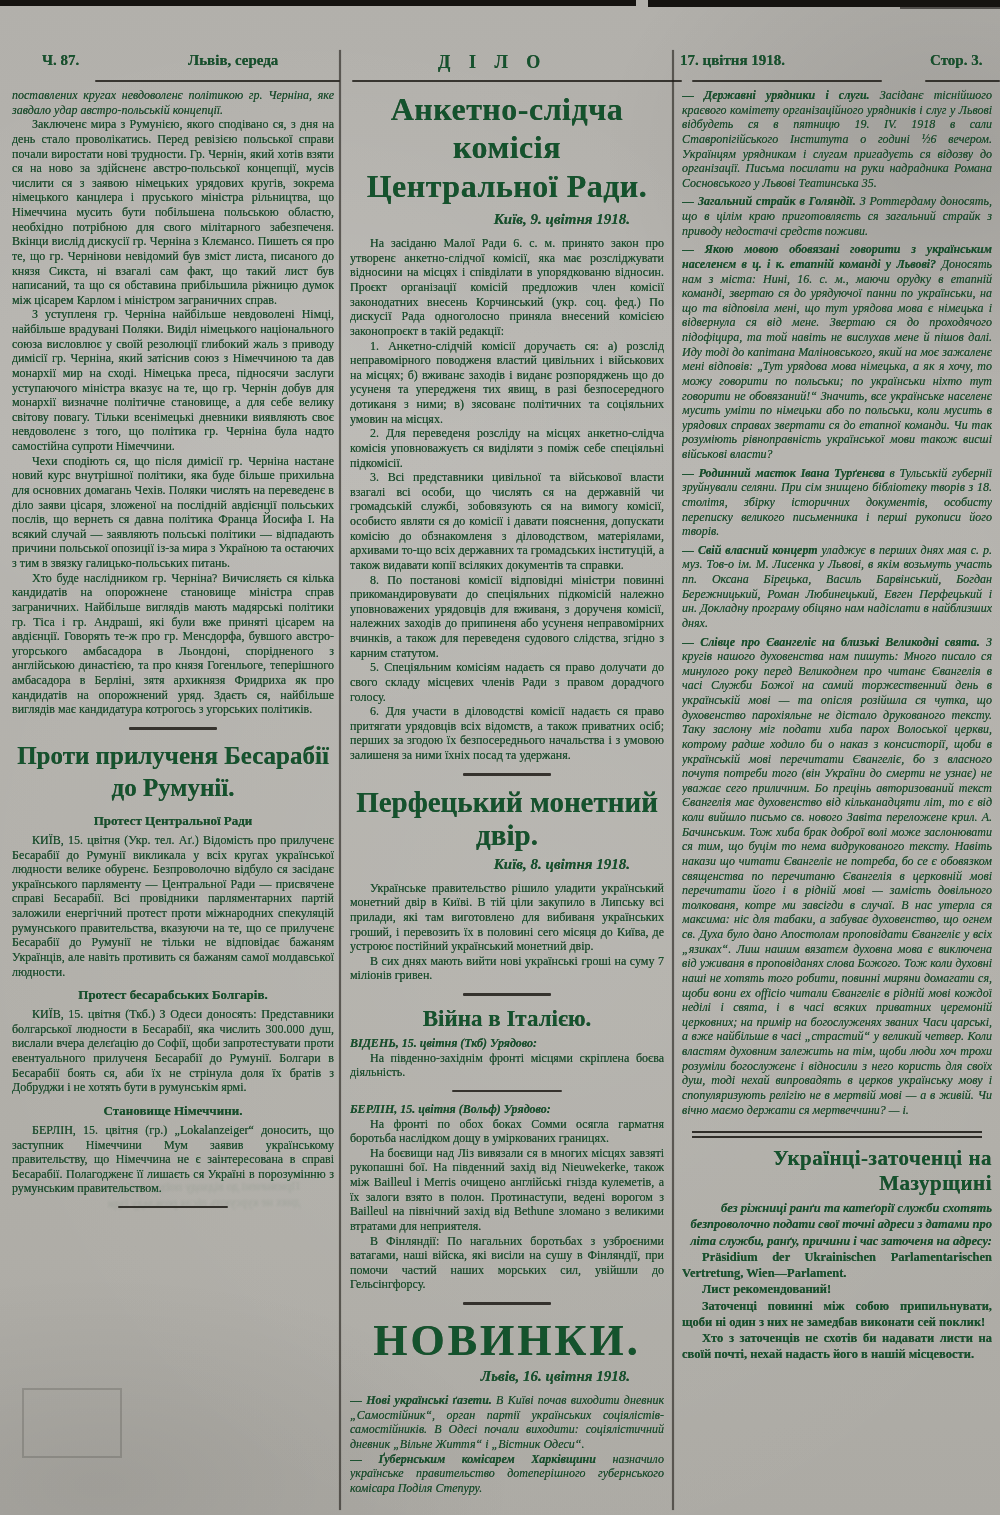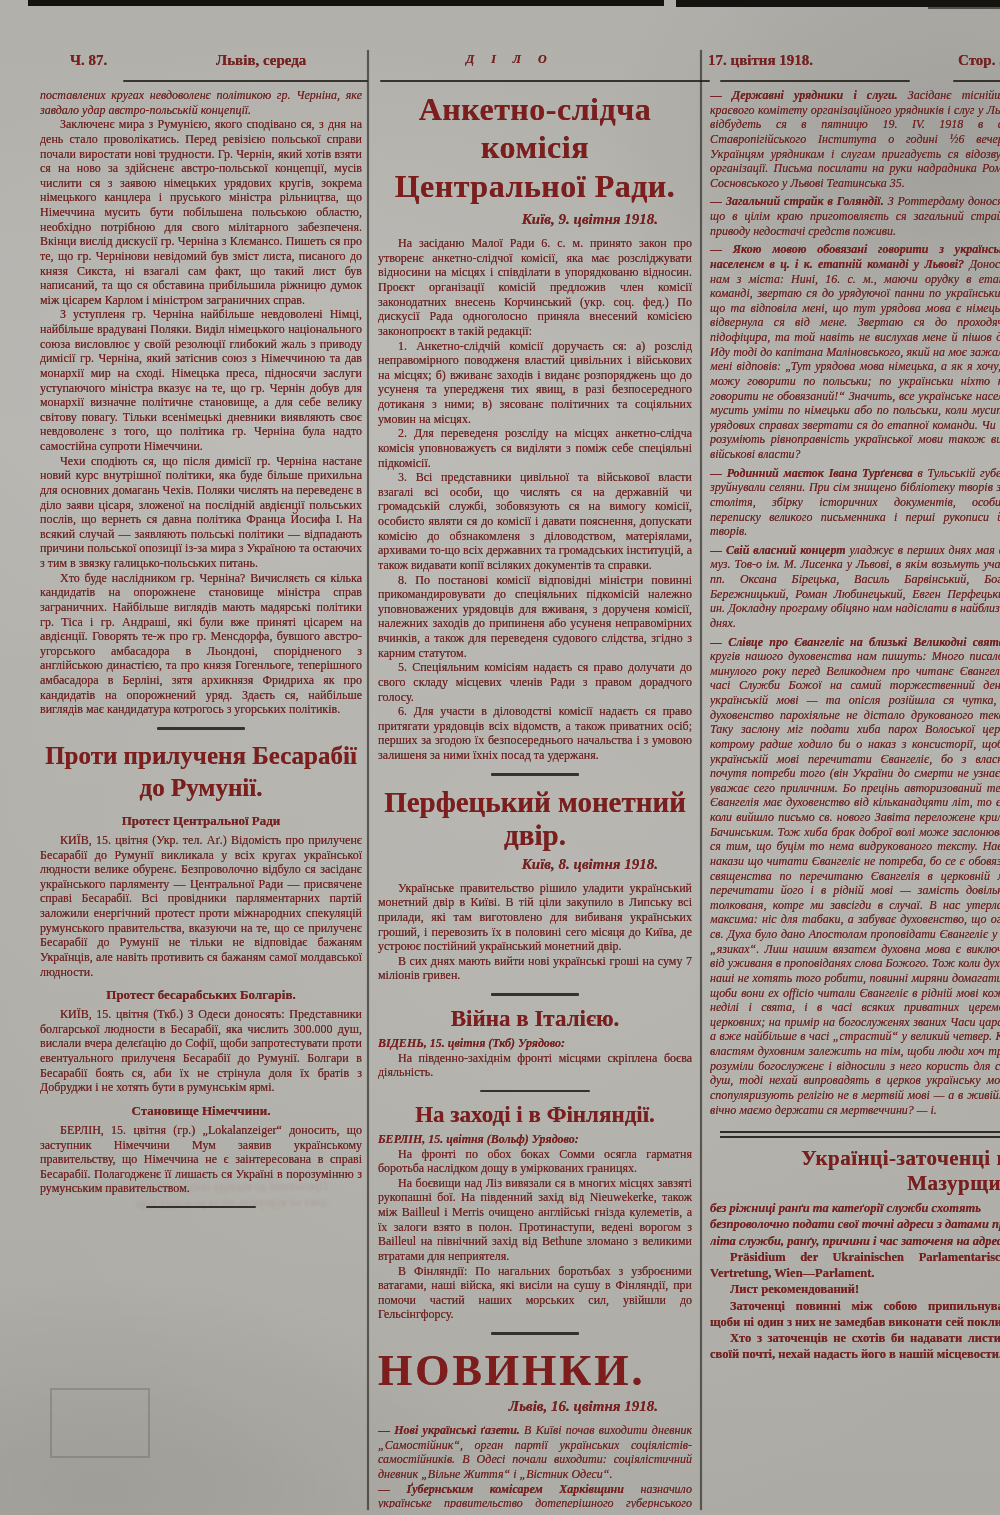--- a/index.html
+++ b/index.html
@@ -7,22 +7,22 @@
        background:#a8a6a1;font-family:"Liberation Serif","DejaVu Serif",serif;}
   #paper{position:absolute;inset:0;
     background:
       radial-gradient(ellipse 700px 500px at 30% 25%, rgba(255,255,255,.10), rgba(0,0,0,0) 70%),
       radial-gradient(ellipse 800px 900px at 55% 60%, rgba(255,255,255,.08), rgba(0,0,0,0) 75%),
       radial-gradient(ellipse 500px 400px at 95% 10%, rgba(0,0,0,.10), rgba(0,0,0,0) 70%),
       radial-gradient(ellipse 600px 300px at 10% 98%, rgba(0,0,0,.08), rgba(0,0,0,0) 70%),
       linear-gradient(180deg,#b2b0ab 0%,#b6b4af 30%,#b1afa9 70%,#acaaa4 100%);
     filter:blur(0.25px);}
   .scanbar{position:absolute;background:#151310;}
-  .content{position:absolute;inset:0;color:#7f1d1d;
-    text-shadow:0 0 .6px rgba(43,40,35,.75);margin-left:28px;}
+  .content{position:absolute;inset:0;color:#14532d;
+    text-shadow:0 0 .6px rgba(43,40,35,.75);}
   
   .header{position:absolute;top:52px;left:0;width:100%;height:28px;
     font-weight:bold;font-size:15px;}
   .header span{position:absolute;white-space:nowrap;}
   .hrule{position:absolute;height:2px;background:rgba(25,22,18,.8);border-radius:1px;}
   
   .col{position:absolute;top:88px;height:1420px;overflow:hidden;text-align:justify;}
   #col1{left:12px;width:322px;}
   #col2{left:350px;width:314px;}
   #col3{left:682px;width:310px;}
@@ -31,21 +31,21 @@
   p.body{margin:0;font-size:12px;line-height:1.22;text-indent:20px;}
   p.noindent{text-indent:0;font-style:italic;}
   .lead{font-weight:bold;}
   .divider{width:88px;height:3px;background:rgba(30,27,22,.85);
     margin:10px auto 10px auto;border-radius:1px;}
   .divider.thin{height:2px;width:110px;}
   .h-a1{font-weight:bold;font-size:32px;line-height:1.2;text-align:center;
     text-indent:0;margin:2px 0 6px 0;letter-spacing:.5px;}
   .h-mon{font-weight:bold;font-size:29px;text-align:center;margin:4px 0 4px 0;}
   .h-war{font-weight:bold;font-size:23px;text-align:center;margin:6px 0 4px 0;}
-  .h-nov{font-weight:bold;font-size:44px;letter-spacing:3px;margin:8px 0 2px 0;}
+  .h-nov{font-weight:bold;font-size:44px;text-align:center;letter-spacing:3px;margin:8px 0 2px 0;}
   .h-c1{font-weight:bold;font-size:25px;line-height:1.3;text-align:center;margin:6px 0 8px 0;}
   .h-maz{font-weight:bold;font-size:21px;text-align:right;letter-spacing:.5px;margin:8px 0 4px 0;}
   .dateline{font-weight:bold;font-style:italic;font-size:15px;text-align:right;
     padding-right:34px;margin:2px 0 8px 0;text-indent:0;}
   .subhead{font-weight:bold;font-size:13px;text-align:center;margin:8px 0 4px 0;text-indent:0;}
   .wire{font-size:12px;line-height:1.22;margin:0;text-indent:20px;}
   .mazbody p.body{font-weight:bold;font-size:12.5px;line-height:1.3;}
   .dbl{border-top:2px solid rgba(25,22,18,.85);border-bottom:2px solid rgba(25,22,18,.85);
     height:3px;margin:14px 10px 2px 10px;}
   .ghost{position:absolute;left:20px;top:1180px;width:280px;opacity:.09;
@@ -60,21 +60,21 @@
 
 <div class="content">
 
   <div class="scanbar" style="left:0;top:0;width:636px;height:6px;"></div>
   <div class="scanbar" style="left:648px;top:0;width:352px;height:7px;"></div>
   <div class="scanbar" style="left:900px;top:6px;width:100px;height:3px;opacity:.6;"></div>
 
   <div class="header">
     <span style="left:42px;">Ч. 87.</span>
     <span style="left:188px;">Львів, середа</span>
-    <span style="left:438px;letter-spacing:7px;font-size:12px;font-style:italic;">Д І Л О</span>
+    <span style="left:438px;letter-spacing:7px;font-size:18px;">Д І Л О</span>
     <span style="left:680px;">17. цвітня 1918.</span>
     <span style="left:930px;">Стор. 3.</span>
   </div>
   <div class="hrule" style="left:95px;top:80px;width:245px;"></div>
   <div class="hrule" style="left:352px;top:80px;width:330px;"></div>
   <div class="hrule" style="left:692px;top:80px;width:190px;"></div>
   <div class="hrule" style="left:925px;top:80px;width:75px;"></div>
 
   <div class="vrule" style="left:339px;"></div>
   <div class="vrule" style="left:672px;"></div>
@@ -120,21 +120,20 @@
     <p class="dateline">Київ, 8. цвітня 1918.</p>
     <p class="body">Українське правительство рішило уладити український монетний двір в Київі. В тій ціли закупило в Липську всі прилади, які там виготовлено для вибиваня українських гроший, і перевозить їх в половині сего місяця до Київа, де устроює постійний український монетний двір.</p>
     <p class="body">В сих днях мають вийти нові українські гроші на суму 7 міліонів гривен.</p>
     <div class="divider"></div>
 
     <div class="h-war">Війна в Італією.</div>
     <p class="wire noindent" style="text-indent:0;font-weight:bold;">ВІДЕНЬ, 15. цвітня (Ткб) Урядово:</p>
     <p class="body">На південно-західнім фронті місцями скріплена боєва діяльність.</p>
     <div class="divider thin"></div>
 
-    <div class="h-war">На заході і в Фінляндії.</div>
     <p class="wire noindent" style="text-indent:0;font-weight:bold;">БЕРЛІН, 15. цвітня (Вольф) Урядово:</p>
     <p class="body">На фронті по обох боках Сомми осягла гарматня боротьба наслідком дощу в уміркованих границях.</p>
     <p class="body">На боєвищи над Ліз вивязали ся в многих місцях завзяті рукопашні бої. На південний захід від Nieuwekerke, також між Bailleul і Merris очищено англійські гнізда кулеметів, а їх залоги взято в полон. Протинаступи, ведені ворогом з Bailleul на північний захід від Bethune зломано з великими втратами для неприятеля.</p>
     <p class="body">В Фінляндії: По нагальних боротьбах з узброєними ватагами, наші війска, які висіли на сушу в Фінляндії, при помочи частий наших морських сил, увійшли до Гельсінгфорсу.</p>
     <div class="divider"></div>
 
     <div class="h-nov">НОВИНКИ.</div>
     <p class="dateline">Львів, 16. цвітня 1918.</p>
     <p class="body noindent">
       <span class="lead">— Нові українські ґазети.</span>
@@ -173,21 +172,21 @@
     </p>
     <div class="spacer4"></div>
     <p class="body noindent">
       <span class="lead">— Слівце про Євангеліє на близькі Великодні свята.</span>
       <span>З кругів нашого духовенства нам пишуть: Много писало ся минулого року перед Великоднем про читанє Євангелія в часі Служби Божої на самий торжественний день в українській мові — та опісля розійшла ся чутка, що духовенство парохіяльне не дістало друкованого тексту. Таку заслону міг подати хиба парох Волоської церкви, котрому радше ходило би о наказ з консисторії, щоби в українській мові перечитати Євангеліє, бо з власного почутя потреби того (він України до смерти не узнає) не уважає сего приличним. Бо прецінь авторизований текст Євангелія має духовенство від кільканадцяти літ, то є від коли вийшло письмо св. нового Завіта переложене крил. А. Бачинським. Тож хиба брак доброї волі може заслонювати ся тим, що буцім то нема видрукованого тексту. Навіть накази що читати Євангеліє не потреба, бо се є обовязком священства по перечитаню Євангелія в церковній мові перечитати його і в рідній мові — замість довільного толкованя, котре ми завсігди в случаї. В нас утерла ся максима: ніс для табаки, а забуває духовенство, що огнем св. Духа було дано Апостолам проповідати Євангеліє у всіх „язиках“. Лиш нашим вязатєм духовна мова є виключена від уживаня в проповіданях слова Божого. Тож коли духовні наші не хотять того робити, повинні миряни домагати ся, щоби вони ex officio читали Євангеліє в рідній мові кождої неділі і свята, і в часі всяких приватних церемоній церковних; на примір на богослуженях званих Часи царські, а вже найбільше в часі „страстий“ у великий четвер. Коли властям духовним залежить на тім, щоби люди хоч трохи розуміли богослуженє і відносили з него користь для своїх душ, тоді нехай випровадять в церков українську мову і спопуляризують релігію не в мертвій мові — а в живій. Чи вічно маємо держати ся мертвеччини? — і.</span>
     </p>
 
     <div class="dbl"></div>
     <div class="mazbody">
       <div class="h-maz">Українці-заточенці на Мазурщині</div>
-      <p class="body noindent" style="text-align:left;">без ріжниці ранґи та катеґорії служби схотять безпроволочно подати свої точні адреси з датами про літа служби, ранґу, причини і час заточеня на адресу:</p>
+      <p class="body noindent" style="text-align:right;">без ріжниці ранґи та катеґорії служби схотять безпроволочно подати свої точні адреси з датами про літа служби, ранґу, причини і час заточеня на адресу:</p>
       <p class="body">Präsidium der Ukrainischen Parlamentarischen Vertretung, Wien—Parlament.</p>
       <p class="body">Лист рекомендований!</p>
       <p class="body">Заточенці повинні між собою припильнувати, щоби ні один з них не замедбав виконати сей поклик!</p>
       <p class="body">Хто з заточенців не схотів би надавати листи на своїй почті, нехай надасть його в нашій місцевости.</p>
     </div>
   </div>
 
 </div>
 
 </body></html>

